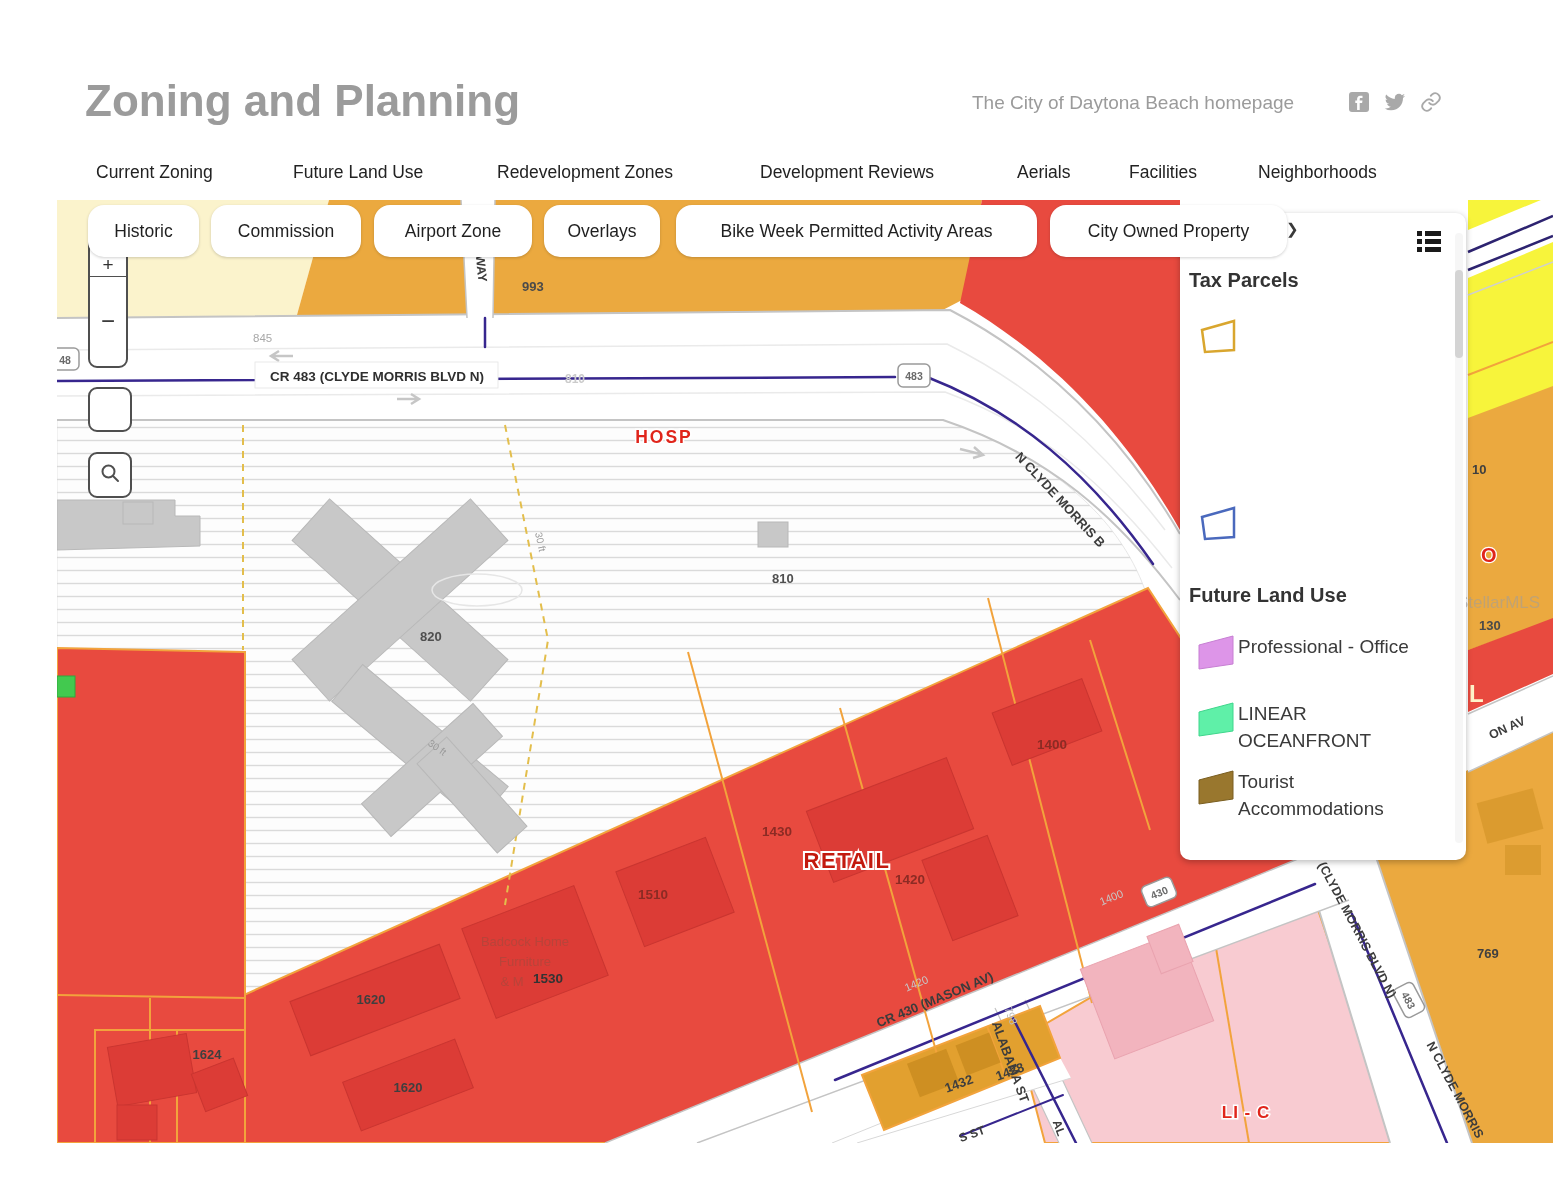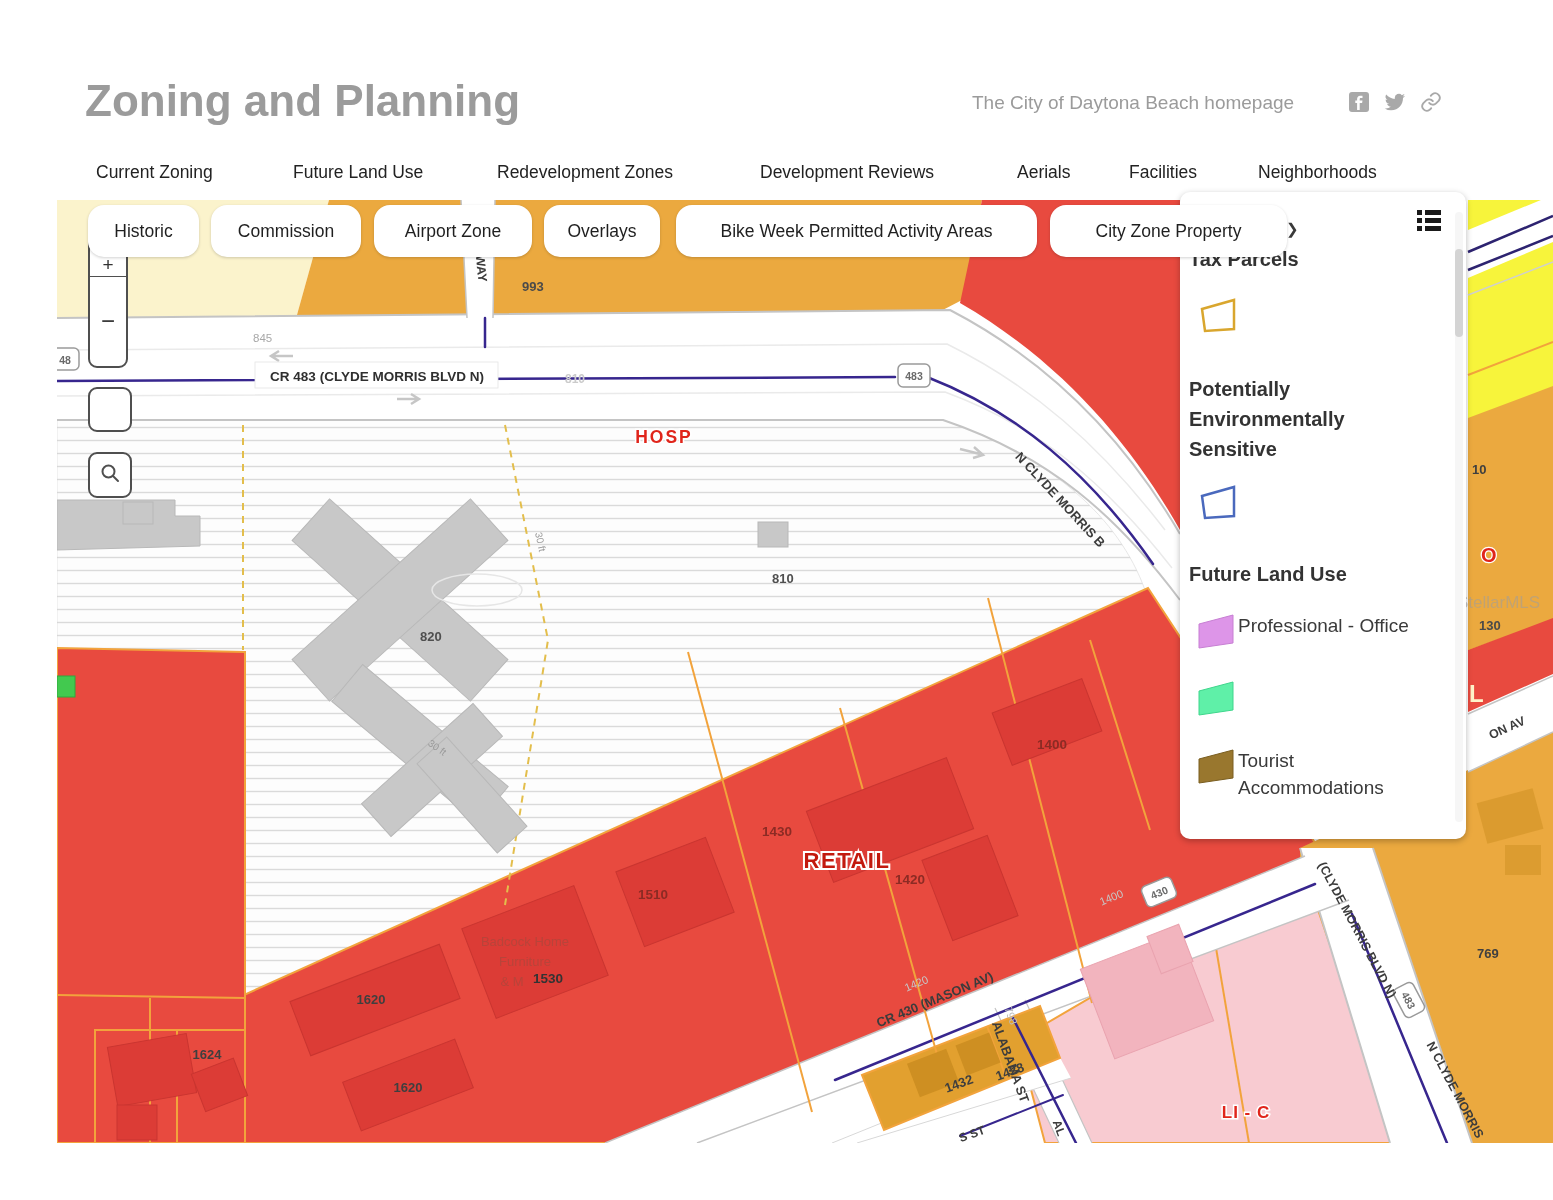--- a/index.html
+++ b/index.html
@@ -20,21 +20,21 @@
   .more-arrow{position:absolute;left:1286px;top:220px;font-size:15px;color:#3A3A3A;z-index:11;cursor:pointer;}
   
   .zoomctl{position:absolute;left:88px;top:237px;width:40px;height:131px;background:#fff;
            border:2px solid #4F4F4F;border-radius:9px;z-index:5;box-sizing:border-box;}
   .zoomctl .zin{height:37px;border-bottom:1.5px solid #4F4F4F;display:flex;align-items:flex-end;
            justify-content:center;font-size:19px;color:#333;}
   .zoomctl .zout{height:88px;display:flex;align-items:center;justify-content:center;font-size:24px;color:#333;}
   .sqbtn{position:absolute;background:#fff;border:2px solid #4F4F4F;border-radius:9px;z-index:5;
          box-sizing:border-box;display:flex;align-items:center;justify-content:center;}
   
-  .legend{position:absolute;left:1180px;top:192px;width:286px;height:647px;background:#fff;
+  .legend{position:absolute;left:1180px;top:213px;width:286px;height:647px;background:#fff;
           border-radius:10px;box-shadow:0 2px 6px rgba(0,0,0,.28);z-index:8;overflow:hidden;}
   .legend h3{position:absolute;left:9px;margin:0;font-size:20px;font-weight:bold;color:#333;line-height:30px;}
   .lg-row{position:absolute;left:18px;display:flex;gap:4px;}
   .lg-row .lab{font-size:19px;color:#3A3A3A;line-height:27px;width:175px;}
   .scroll-thumb{position:absolute;right:3px;top:57px;width:8px;height:88px;background:#D4D4D4;border-radius:4px;}
   .scroll-track{position:absolute;right:3px;top:20px;width:8px;height:610px;background:#F6F6F6;border-radius:4px;}
   .legend-list-icon{position:absolute;left:237px;top:17px;cursor:pointer;}
   svg text{font-family:"Liberation Sans","DejaVu Sans",sans-serif;}
 </style>
 </head>
@@ -271,21 +271,21 @@
         <path d="M14 14 L19 19" stroke-linecap="round"></path>
       </svg>
   </span>
 </div>
 
 <div class="map-tab" style="left:88px;width:111px">Historic</div>
 <div class="map-tab" style="left:211px;width:150px">Commission</div>
 <div class="map-tab" style="left:374px;width:158px">Airport Zone</div>
 <div class="map-tab" style="left:544px;width:116px">Overlays</div>
 <div class="map-tab" style="left:676px;width:361px">Bike Week Permitted Activity Areas</div>
-<div class="map-tab" style="left:1050px;width:237px">City Zone Property</div>
+<div class="map-tab" style="left:1050px;width:237px">City Owned Property</div>
 <div class="more-arrow">❯</div>
 
 <div class="legend">
   <div class="legend-list-icon">
     <svg width="24" height="22" viewBox="0 0 24 22" fill="#1A1A1A">
       <rect x="0" y="1" width="5" height="5"></rect>
         <rect x="8" y="1" width="16" height="5"></rect>
       <rect x="0" y="9" width="5" height="5"></rect>
         <rect x="8" y="9" width="16" height="5"></rect>
       <rect x="0" y="17" width="5" height="5"></rect>
@@ -293,37 +293,37 @@
     </svg>
   </div>
   <div class="scroll-track"></div>
   <div class="scroll-thumb"></div>
 
   <h3 style="top:52px">Tax Parcels</h3>
   <svg style="position:absolute;left:20px;top:105px" width="38" height="38" viewBox="0 0 38 38">
     <polygon points="2,12 34,3 34,32 5,34" fill="none" stroke="#D9A62E" stroke-width="2.5"></polygon>
   </svg>
 
-  <h3 style="top:182px;width:210px">Potentially Environmentally Sensitive</h3>
   <svg style="position:absolute;left:20px;top:292px" width="38" height="38" viewBox="0 0 38 38">
     <polygon points="2,12 34,3 34,32 5,34" fill="none" stroke="#4A69BD" stroke-width="2.5"></polygon>
   </svg>
 
   <h3 style="top:367px">Future Land Use</h3>
 
   <div class="lg-row" style="top:420px">
     <svg width="36" height="40" viewBox="0 0 36 40">
       <polygon points="1,12 35,3 35,31 1,36" fill="#DD95E8" stroke="#C77FD3"></polygon>
     </svg>
     <div class="lab">Professional - Office</div>
   </div>
   <div class="lg-row" style="top:487px">
     <svg width="36" height="40" viewBox="0 0 36 40">
       <polygon points="1,12 35,3 35,31 1,36" fill="#5FF0A8" stroke="#3FD68C"></polygon>
     </svg>
+    <div class="lab">LINEAR OCEANFRONT</div>
   </div>
   <div class="lg-row" style="top:555px">
     <svg width="36" height="40" viewBox="0 0 36 40">
       <polygon points="1,12 35,3 35,31 1,36" fill="#99772E" stroke="#7A5E20"></polygon>
     </svg>
     <div class="lab">Tourist Accommodations</div>
   </div>
 </div>
 
 </body></html>

